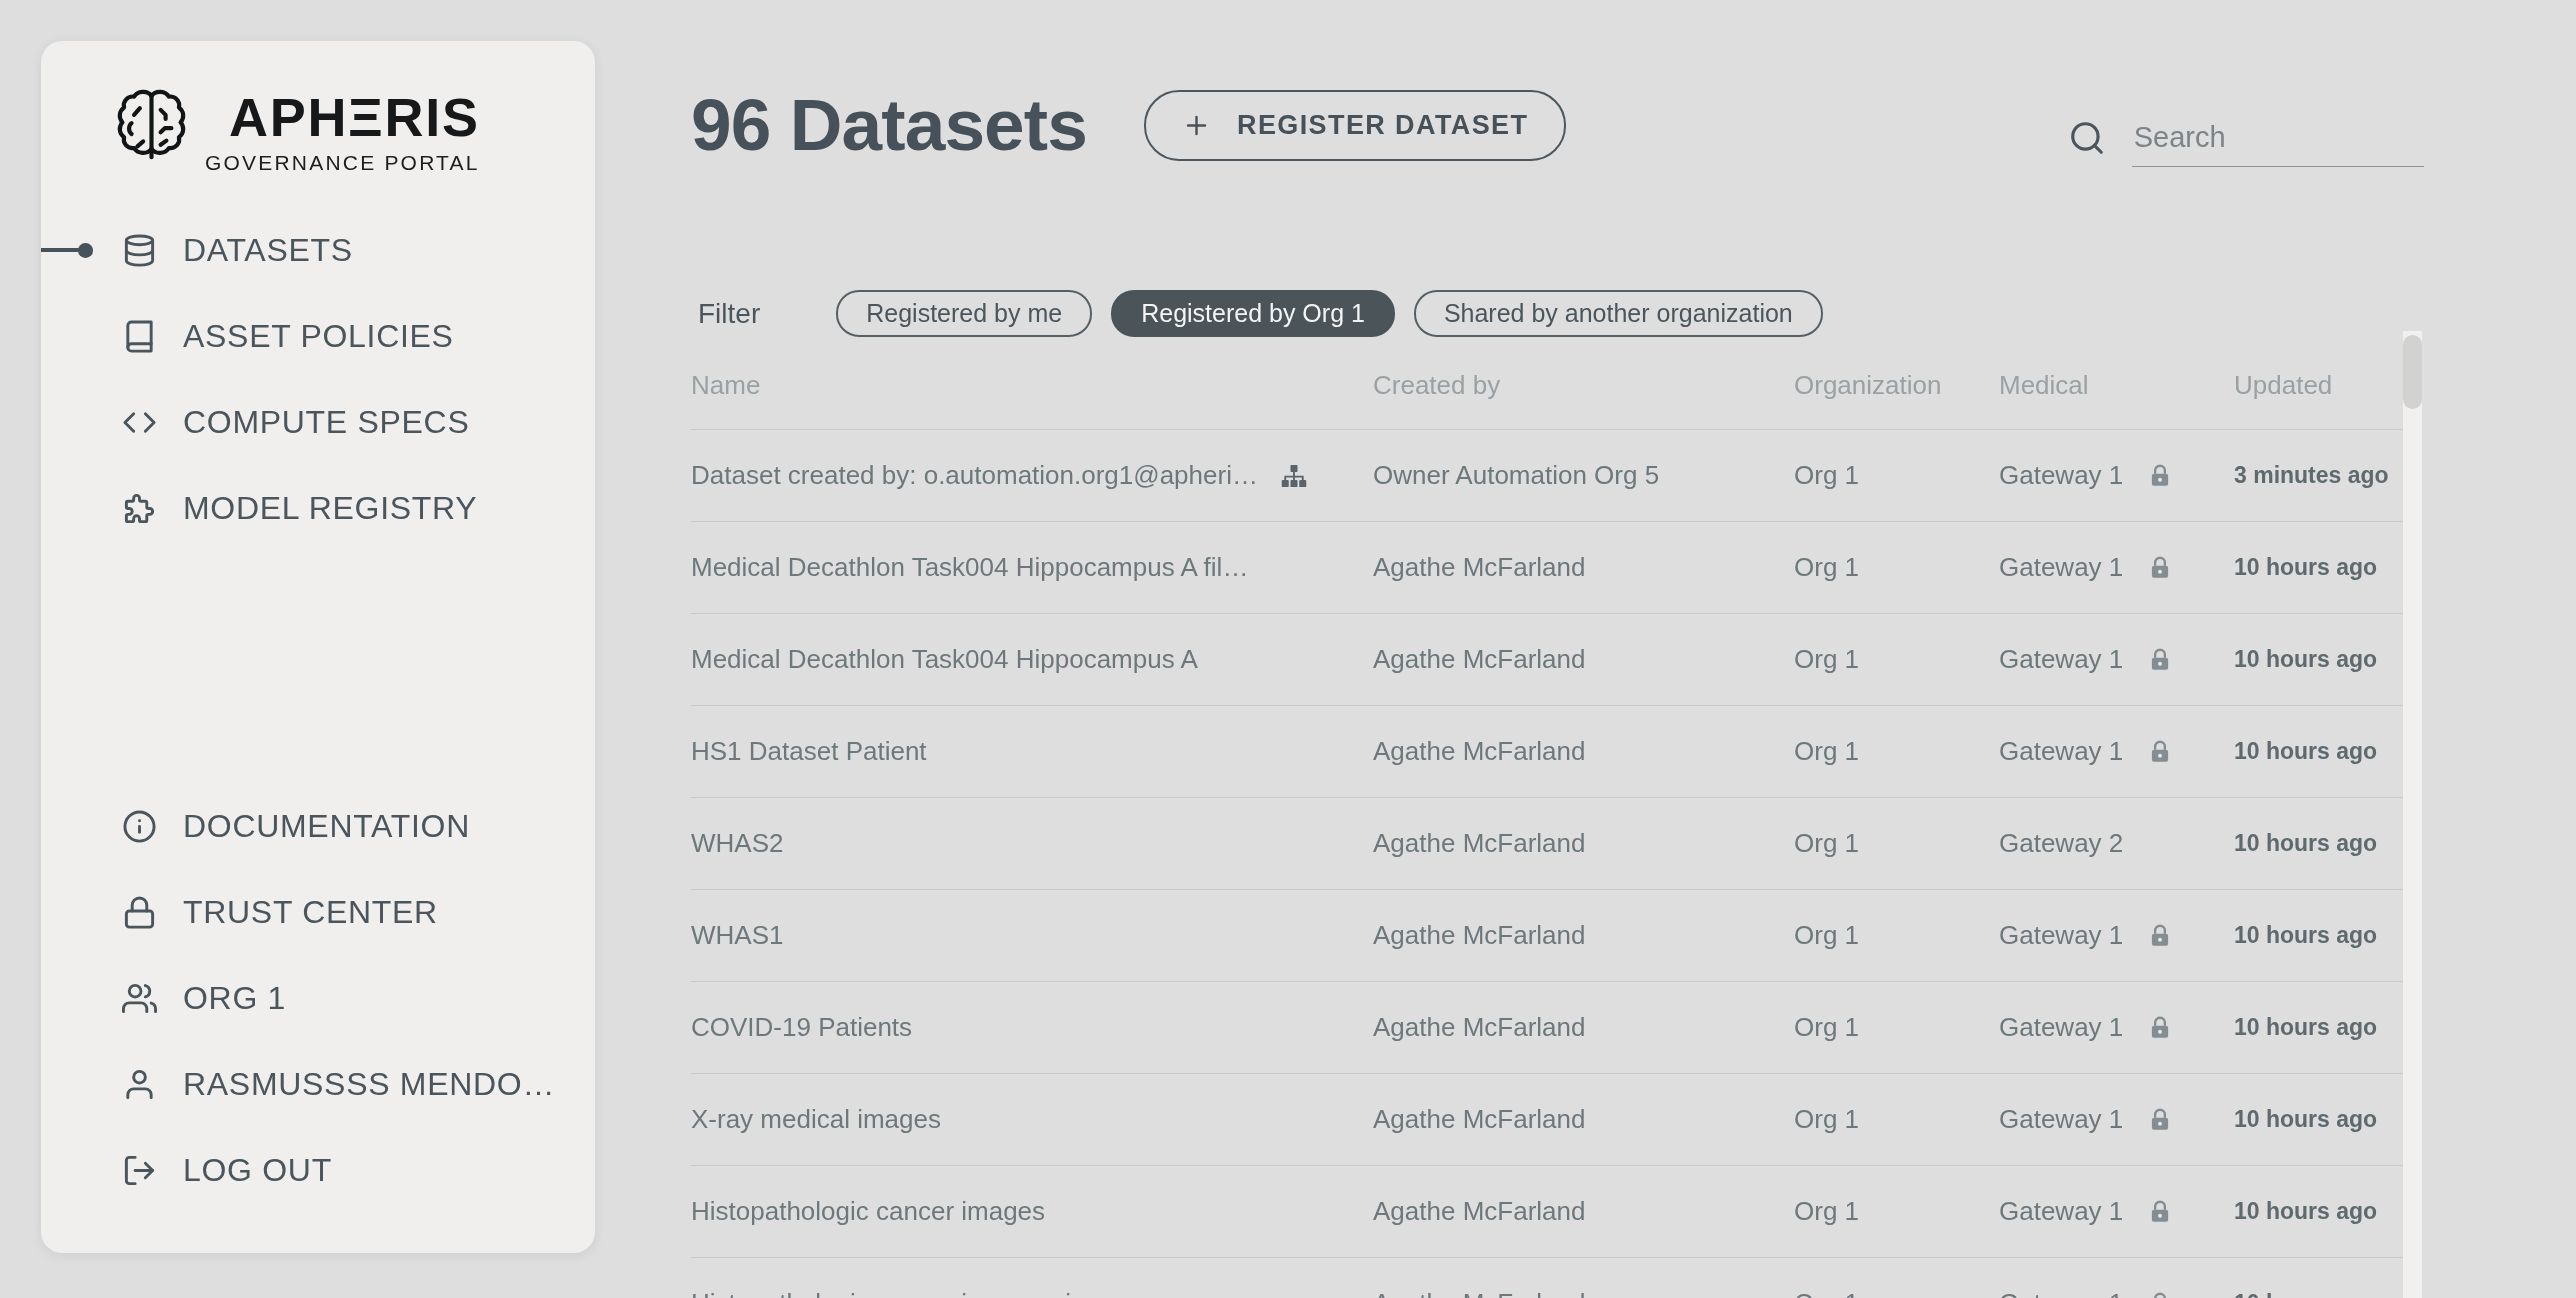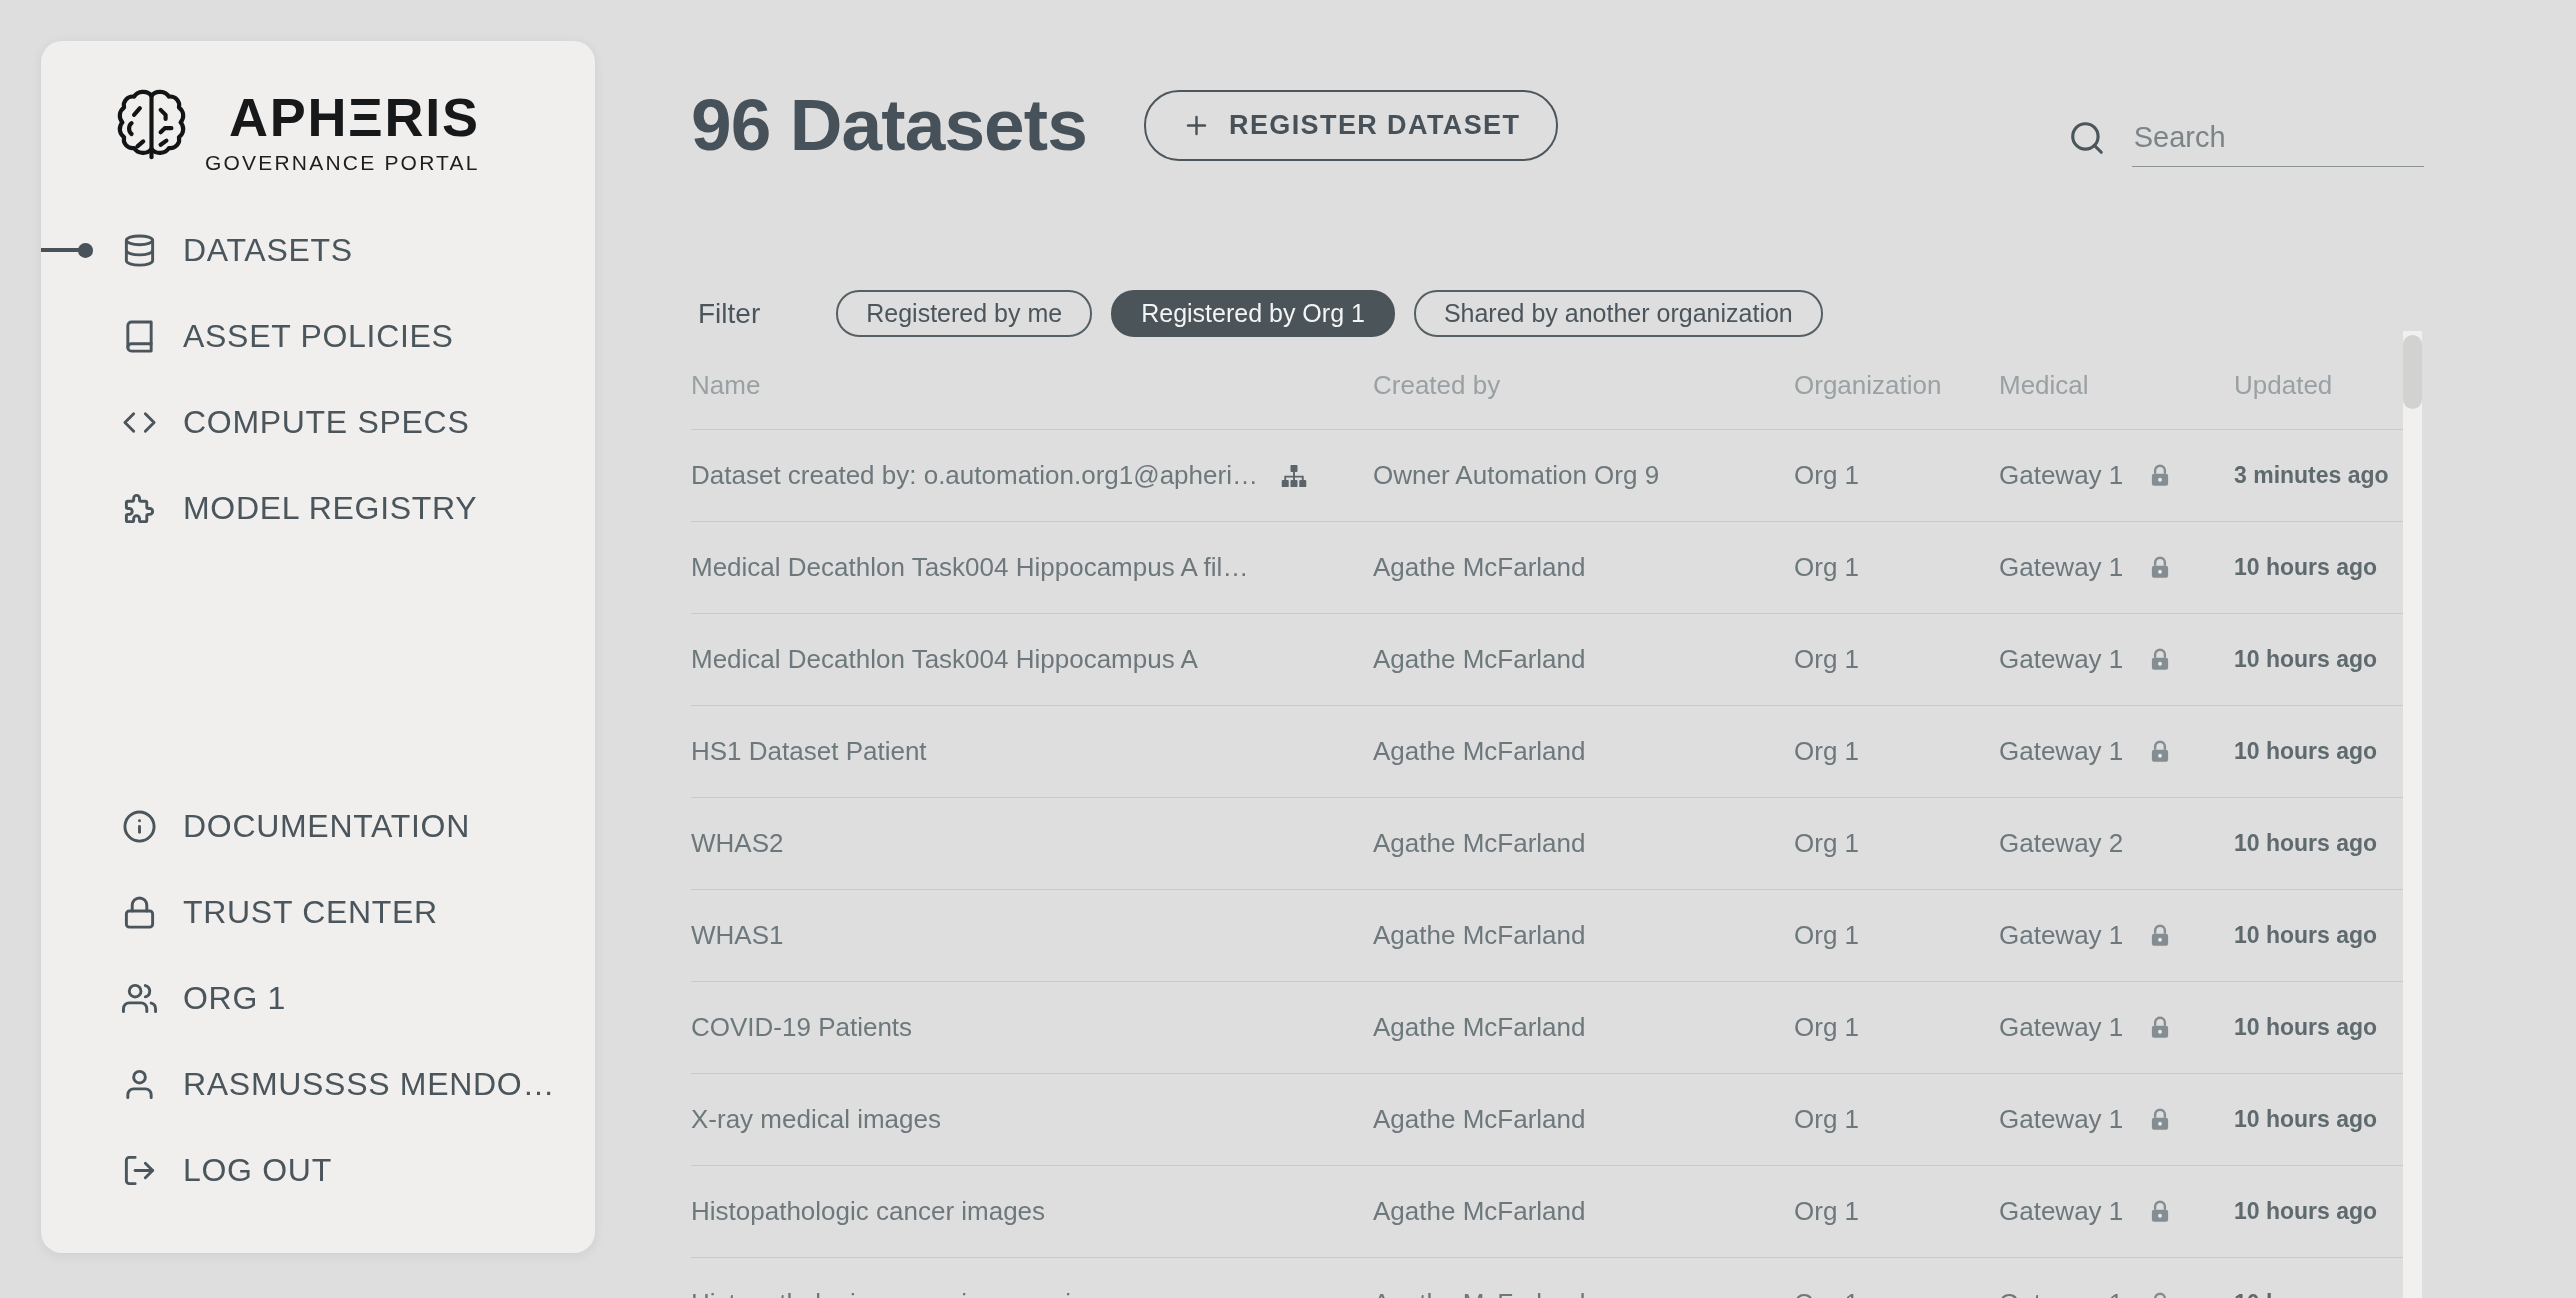--- a/index.html
+++ b/index.html
@@ -26,21 +26,21 @@
   .nav-item .nlabel { margin-left:26px; font-size:32px; font-weight:500; letter-spacing:0.7px; color:#4a555c; white-space:nowrap; }
 
   .active-indicator { position:absolute; left:41px; top:243px; display:flex; align-items:center; z-index:3; }
   .active-indicator .line { width:38px; height:4.3px; background:#47525a; }
   .active-indicator .dot { width:14.7px; height:14.7px; border-radius:50%; background:#47525a; margin-left:-0.9px; }
 
   
   .page-title { position:absolute; left:691px; top:83px; font-size:73px; font-weight:700; letter-spacing:-0.9px; color:#47515a; }
   .register-btn {
     position:absolute; left:1144px; top:90px; height:71px; padding:0 36px;
-    display:flex; align-items:center; gap:18px; background:transparent;
+    display:flex; align-items:center; gap:26px; background:transparent;
     border:2.6px solid #4c565c; border-radius:35px; color:#47515a;
     font-family:inherit; font-size:27px; font-weight:600; letter-spacing:1.4px; cursor:pointer; white-space:nowrap;
   }
   .register-btn svg { width:29px; height:29px; }
 
   .search-wrap { position:absolute; left:2068px; top:117px; display:flex; align-items:flex-start; }
   .search-icon { width:38px; height:38px; color:#4a555c; margin-top:1.7px; }
   .search-input {
     margin-left:26px; width:292px; height:50px; background:transparent; border:none;
     border-bottom:1.7px solid #8d9497; outline:none; font-family:inherit;
@@ -219,21 +219,21 @@
       <div class="td col-name">
           <span class="name-text">Dataset created by: o.automation.org1@apheri…</span>
         <svg class="sitemap-ic" viewBox="0 0 24 24">
             <rect x="9" y="2.5" width="6" height="6" rx="0.8" fill="currentColor"></rect>
             <rect x="1.5" y="15.5" width="6" height="6" rx="0.8" fill="currentColor"></rect>
             <rect x="9" y="15.5" width="6" height="6" rx="0.8" fill="currentColor"></rect>
             <rect x="16.5" y="15.5" width="6" height="6" rx="0.8" fill="currentColor"></rect>
             <path d="M12 8.5v7M4.5 15.5v-3h15v3" fill="none" stroke="currentColor" stroke-width="1.6"></path>
           </svg>
         </div>
-      <div class="td col-created">Owner Automation Org 9</div>
+      <div class="td col-created">Owner Automation Org 5</div>
       <div class="td col-org">Org 1</div>
       <div class="td col-gw">
           <span>Gateway 1</span>
         <svg class="lock-ic" viewBox="0 0 24 24">
             <path d="M7.5 10V7a4.5 4.5 0 0 1 9 0v3" fill="none" stroke="currentColor" stroke-width="2.2"></path>
             <rect x="4.5" y="10" width="15" height="11" rx="2" fill="currentColor"></rect>
             <circle cx="12" cy="15.5" r="1.8" fill="#e9e9e9"></circle>
           </svg>
         </div>
       <div class="td col-upd">3 minutes ago</div>

